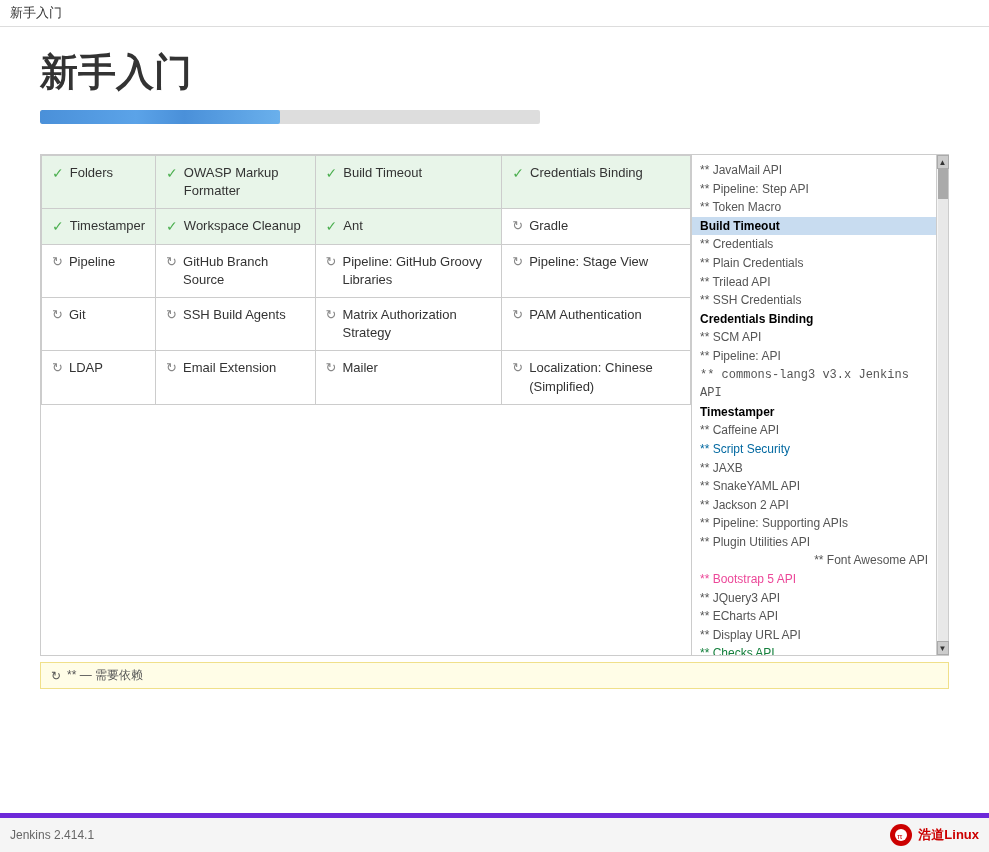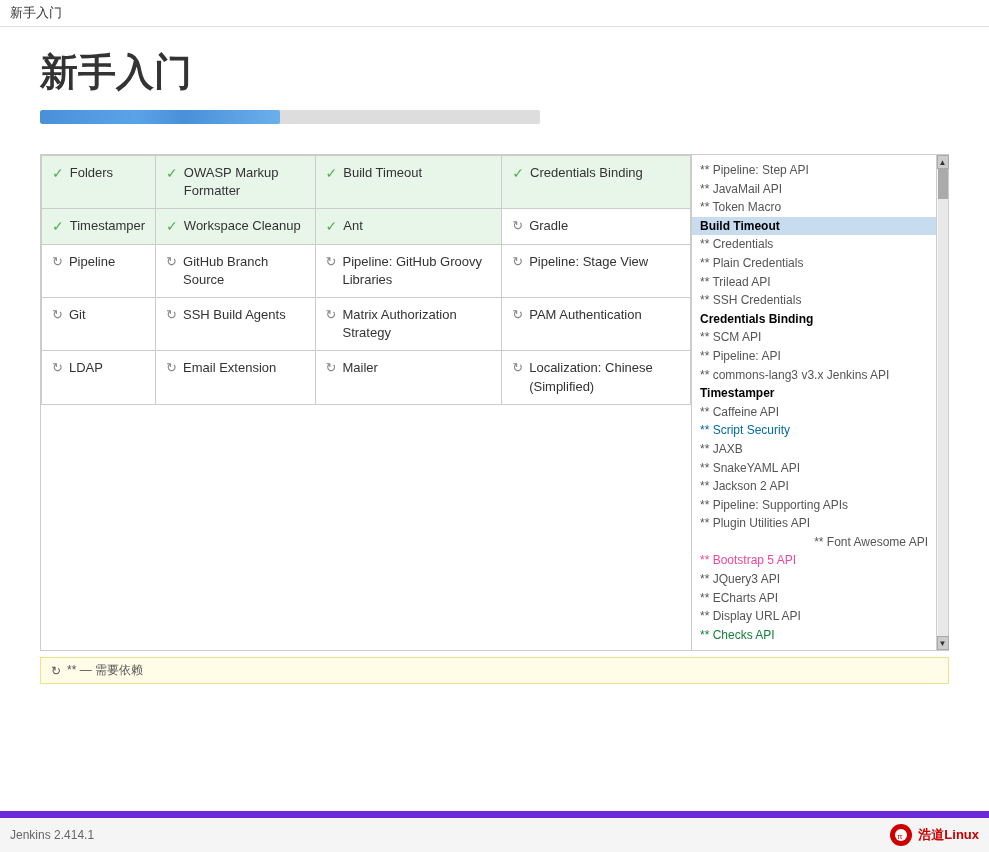--- a/index.html
+++ b/index.html
@@ -155,21 +155,21 @@
       top: 0;
     }
 
     
     .bottom-bar {
       position: fixed;
       bottom: 0;
       left: 0;
       right: 0;
       background: #f5f5f5;
-      border-top: 7px solid #6d28d9;
+      border-top: 5px solid #6d28d9;
       padding: 6px 10px;
       display: flex;
       align-items: center;
       justify-content: space-between;
       font-size: 12px;
       color: #666;
     }
 
     .bottom-right {
       display: flex;
@@ -352,32 +352,32 @@
                   <span class="spinner-icon">↻</span>
                   <span class="cell-text">Localization: Chinese (Simplified)</span>
                 </div>
               </td>
             </tr>
           </tbody>
       </table>
     </div>
 
     <div class="right-sidebar" id="right-sidebar">
-    <span style="display: block; line-height: 1.55; color: rgb(85, 85, 85);">** Pipeline: Step API</span>
-        <span style="display: block; line-height: 1.55; color: rgb(85, 85, 85);">** JavaMail API</span>
+    <span style="display: block; line-height: 1.55; color: rgb(85, 85, 85);">** JavaMail API</span>
+        <span style="display: block; line-height: 1.55; color: rgb(85, 85, 85);">** Pipeline: Step API</span>
         <span style="display: block; line-height: 1.55; color: rgb(85, 85, 85);">** Token Macro</span>
         <span style="display: block; line-height: 1.55; font-weight: bold; color: rgb(0, 0, 0); background: rgb(200, 220, 240); margin: 0px -8px; padding: 0px 8px;">Build Timeout</span>
         <span style="display: block; line-height: 1.55; color: rgb(85, 85, 85);">** Credentials</span>
         <span style="display: block; line-height: 1.55; color: rgb(85, 85, 85);">** Plain Credentials</span>
         <span style="display: block; line-height: 1.55; color: rgb(85, 85, 85);">** Trilead API</span>
         <span style="display: block; line-height: 1.55; color: rgb(85, 85, 85);">** SSH Credentials</span>
         <span style="display: block; line-height: 1.55; font-weight: bold; color: rgb(0, 0, 0);">Credentials Binding</span>
         <span style="display: block; line-height: 1.55; color: rgb(85, 85, 85);">** SCM API</span>
         <span style="display: block; line-height: 1.55; color: rgb(85, 85, 85);">** Pipeline: API</span>
-        <span style="display: block; line-height: 1.55; color: rgb(85, 85, 85);">** commons-lang3 v3.x Jenkins API</span>
+        <span style="display: block; line-height: 1.55; color: rgb(85, 85, 85); font-family: Liberation Mono, monospace;">** commons-lang3 v3.x Jenkins API</span>
         <span style="display: block; line-height: 1.55; font-weight: bold; color: rgb(0, 0, 0);">Timestamper</span>
         <span style="display: block; line-height: 1.55; color: rgb(85, 85, 85);">** Caffeine API</span>
         <span style="display: block; line-height: 1.55; color: #0369a1;">** Script Security</span>
         <span style="display: block; line-height: 1.55; color: rgb(85, 85, 85);">** JAXB</span>
         <span style="display: block; line-height: 1.55; color: rgb(85, 85, 85);">** SnakeYAML API</span>
         <span style="display: block; line-height: 1.55; color: rgb(85, 85, 85);">** Jackson 2 API</span>
         <span style="display: block; line-height: 1.55; color: rgb(85, 85, 85);">** Pipeline: Supporting APIs</span>
         <span style="display: block; line-height: 1.55; color: rgb(85, 85, 85);">** Plugin Utilities API</span>
         <span style="display: block; line-height: 1.55; color: rgb(85, 85, 85); text-align: right;">** Font Awesome API</span>
         <span style="display: block; line-height: 1.55; color: #ec4899;">** Bootstrap 5 API</span>

